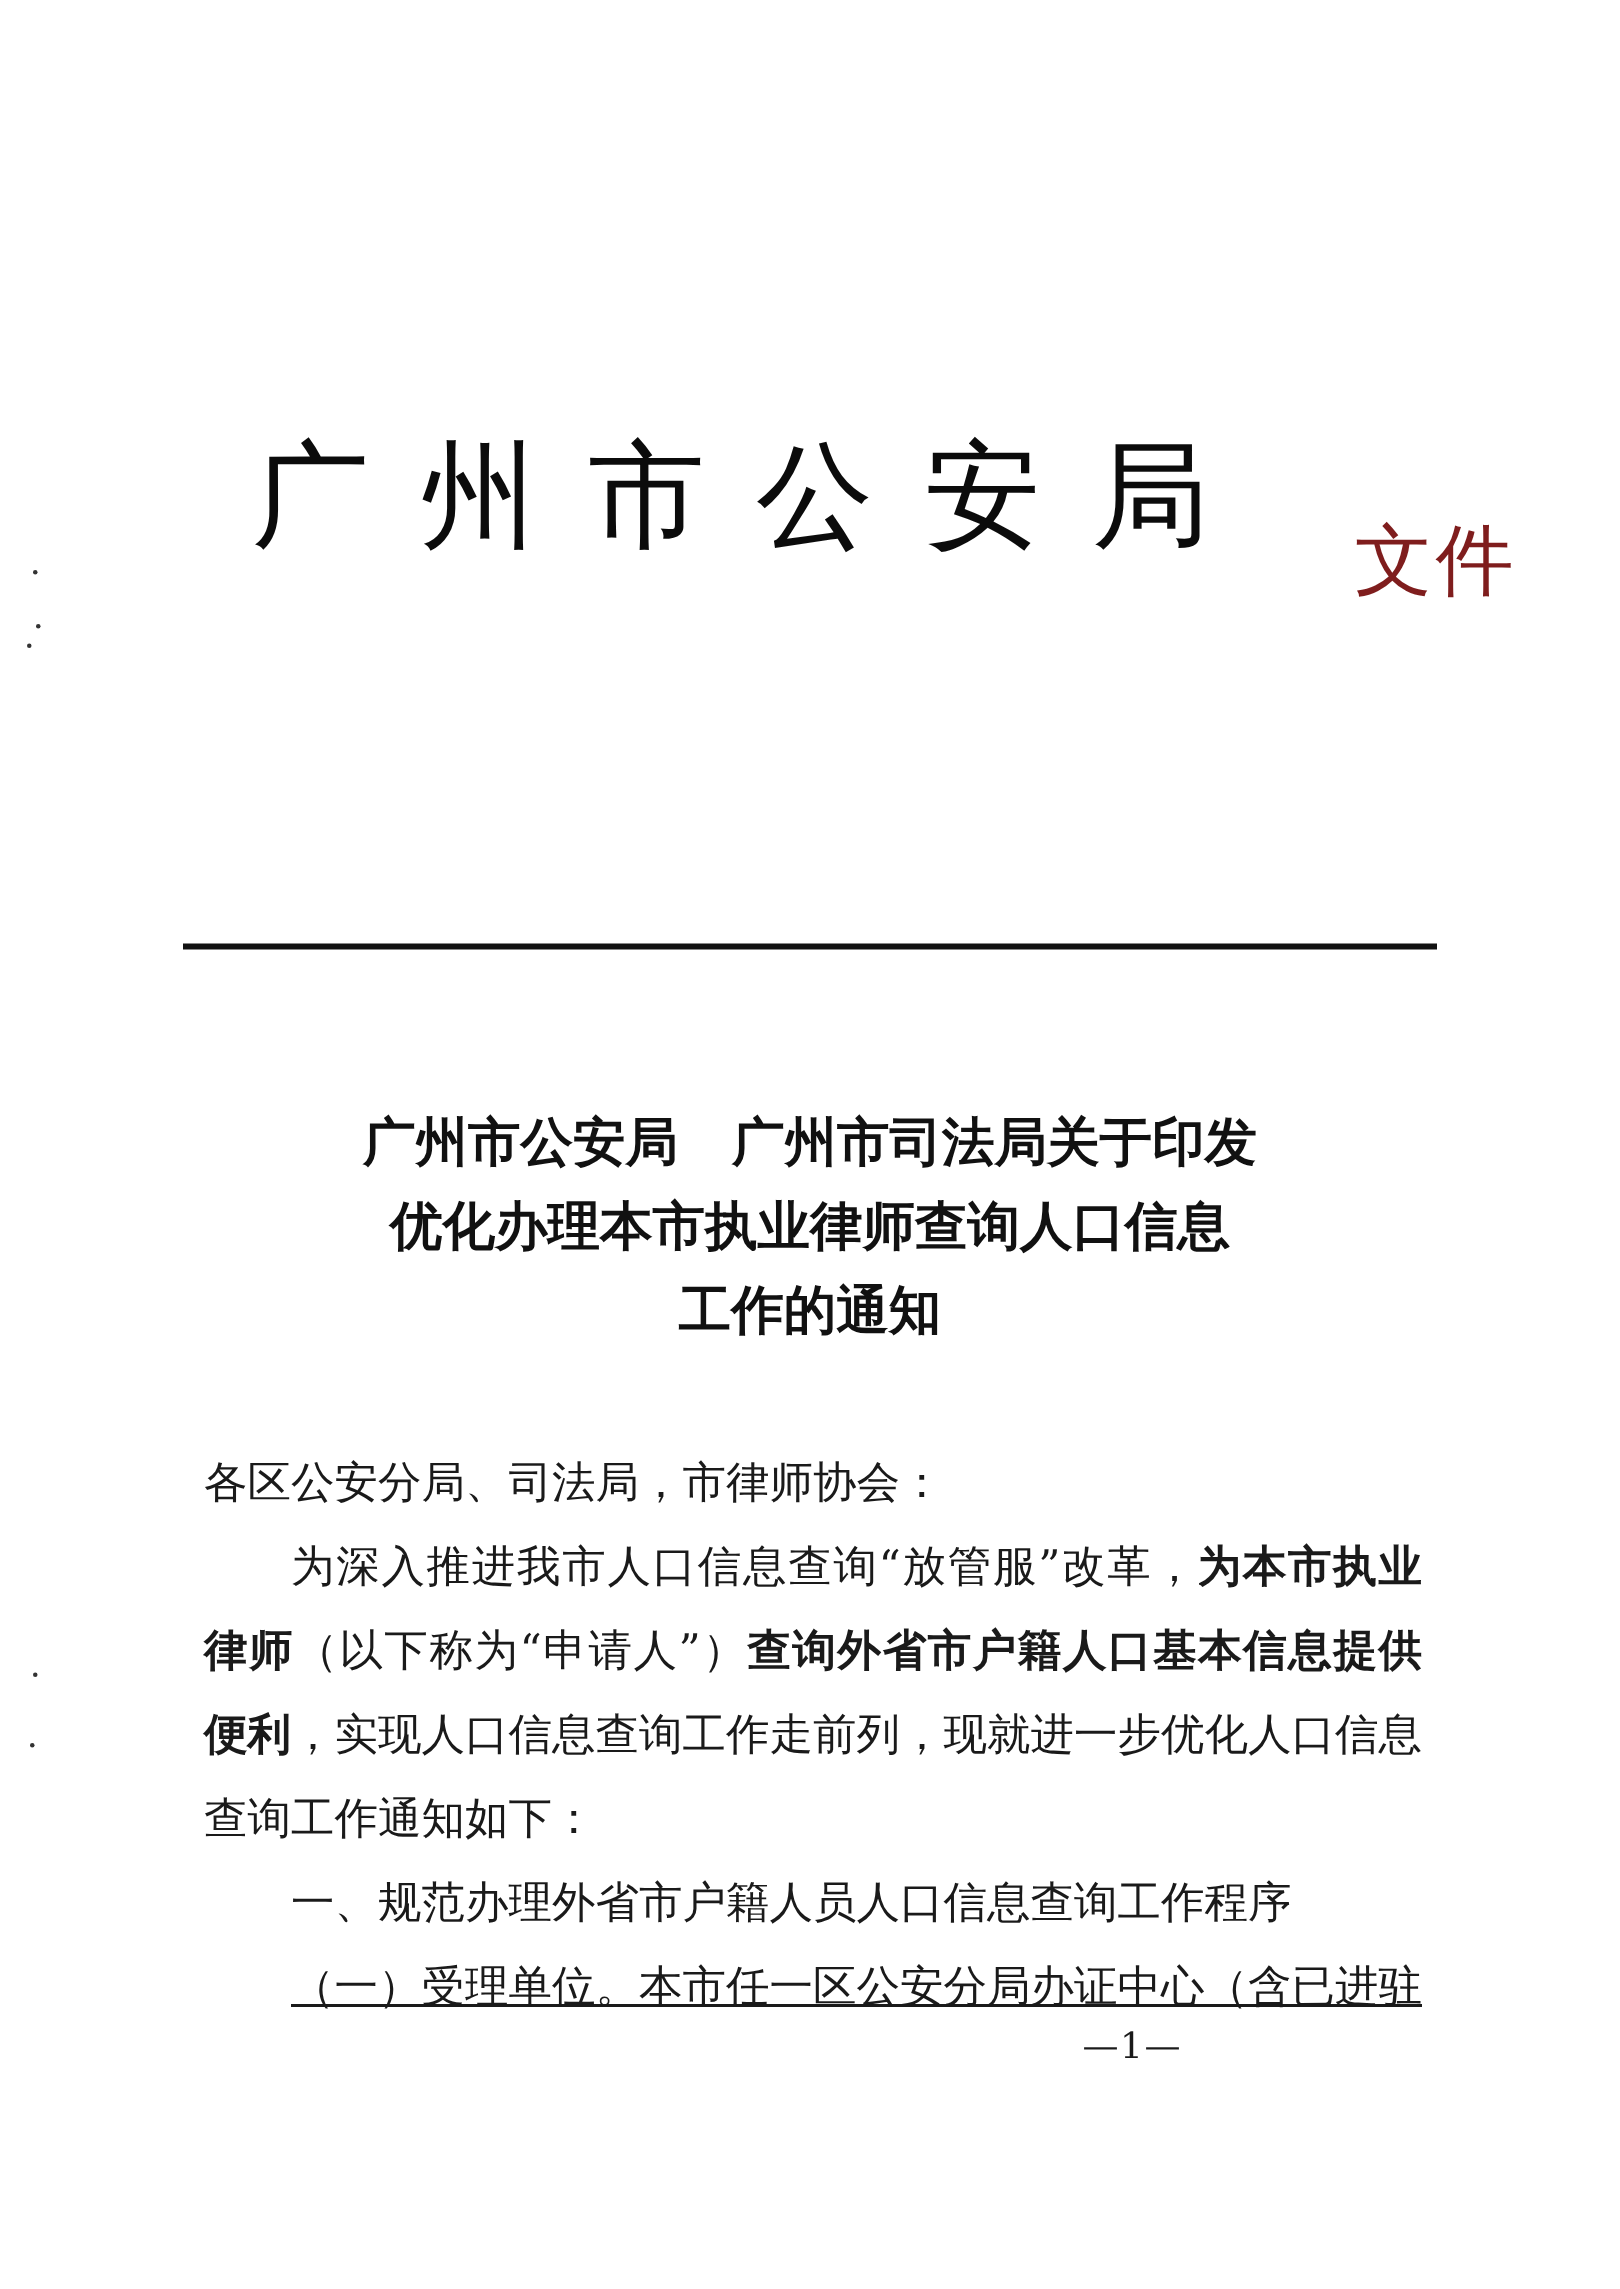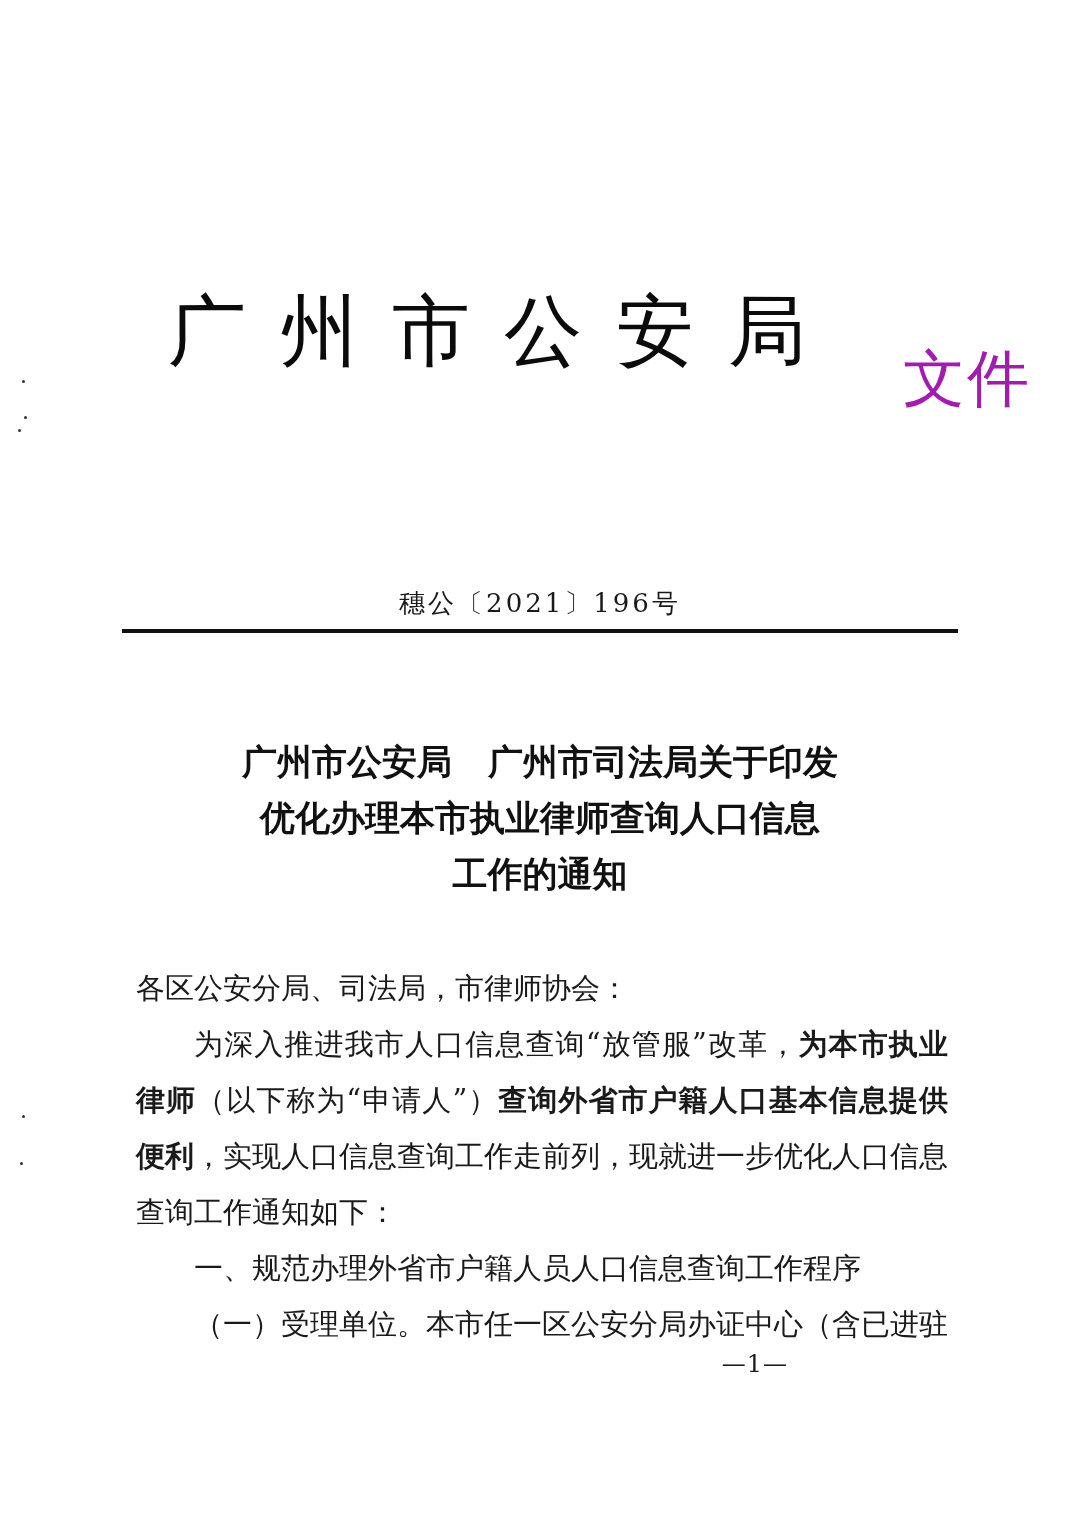--- a/index.html
+++ b/index.html
@@ -12,21 +12,21 @@
 
     .masthead { position: absolute; left: 168px; top: 280px; width: 760px; height: 220px; }
     .mast-row {
       position: absolute; left: 0; font-family: "DejaVu Serif", serif; font-size: 78px;
       font-weight: normal; letter-spacing: 34px; line-height: 1; color: #0b0b0b; white-space: nowrap;
     }
     .mast-row.r1 { top: 0; }
     .mast-row.r2 { top: 128px; }
     .mast-suffix {
       position: absolute; left: 735px; top: 56px; font-family: "DejaVu Serif", serif;
-      font-size: 62px; letter-spacing: 2px; line-height: 1; color: #a21caf; white-space: nowrap;
+      font-size: 52px; letter-spacing: 2px; line-height: 1; color: #7f1d1d; white-space: nowrap;
     }
 
     .doc-number {
       position: absolute; left: 0; width: 1080px; top: 574px; text-align: center;
       font-size: 26px; letter-spacing: 3px; color: #1a1a1a;
     }
     .divider { position: absolute; left: 122px; top: 617px; width: 836px; height: 4px; background: #111; }
 
     .doc-title {
       position: absolute; left: 0; width: 1080px; top: 722px; text-align: center;
@@ -59,32 +59,31 @@
   <span class="margin-mark" style="left:24px; top:404px;"></span>
   <span class="margin-mark" style="left:18px; top:417px;"></span>
   <span class="margin-mark" style="left:22px; top:1103px;"></span>
   <span class="margin-mark" style="left:20px; top:1150px;"></span>
 
   <div class="masthead">
     <div class="mast-row r1">广州市公安局</div>
     <div class="mast-suffix">文件</div>
   </div>
 
-  <div class="doc-number">穗公〔2021〕196号</div>
   <div class="divider"></div>
 
   <div class="doc-title">
     <div>
       <span>广州市公安局</span><span class="gap"></span><span>广州市司法局关于印发</span>
     </div>
     <div>优化办理本市执业律师查询人口信息</div>
     <div>工作的通知</div>
   </div>
 
   <div class="body-text">
     <p>各区公安分局、司法局，市律师协会：</p>
     <p class="indent"><span>为深入推进我市人口信息查询“放管服”改革，</span><span class="bold">为本市执业律师</span><span>（以下称为“申请人”）</span><span class="bold">查询外省市户籍人口基本信息提供便利</span><span>，实现人口信息查询工作走前列，现就进一步优化人口信息查询工作通知如下：</span></p>
     <p class="section-heading">一、规范办理外省市户籍人员人口信息查询工作程序</p>
-    <p class="indent" style="white-space:nowrap;">（一）受理单位。本市任一区公安分局办证中心（含已进驻</p>
+    <p class="indent" style="white-space:nowrap;text-decoration:underline;">（一）受理单位。本市任一区公安分局办证中心（含已进驻</p>
   </div>
 
   <div class="page-num">—1—</div>
 </div>
 
 </body></html>

